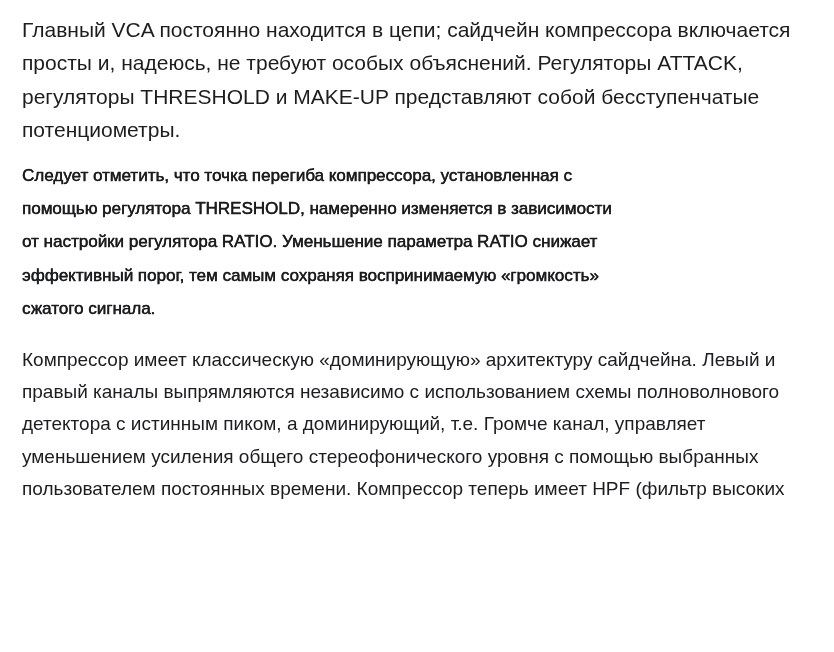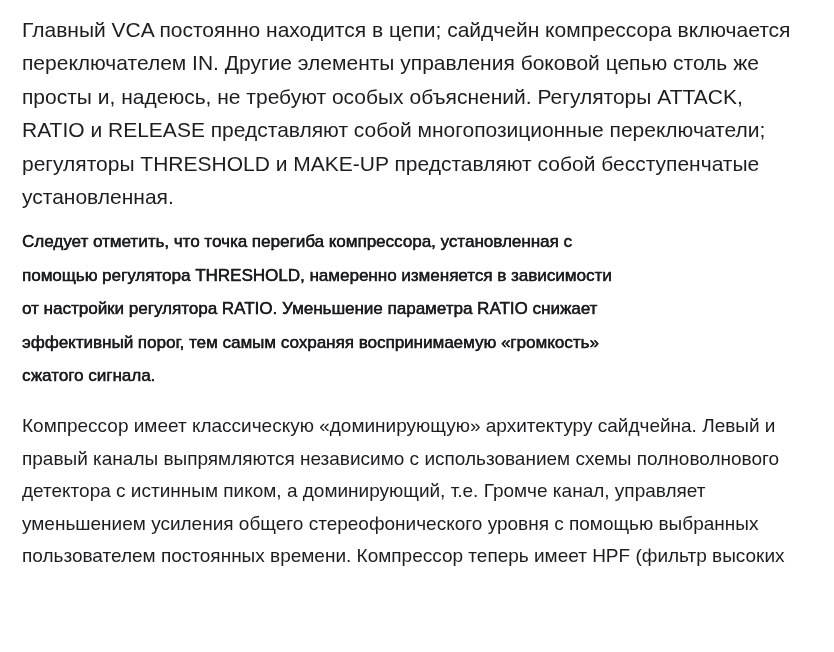--- a/index.html
+++ b/index.html
@@ -52,25 +52,23 @@
     margin-bottom: 16px;
   }
 </style>
 </head>
 <body>
 
 <div class="page">
 
   <p class="para para-intro">
     <span class="line" style="display:block">Главный VCA постоянно находится в цепи; сайдчейн компрессора включается</span>
-    <span class="line" style="display:block">переключателем IN. Другие элементы управления боковой цепью столь же</span>
     <span class="line" style="display:block">просты и, надеюсь, не требуют особых объяснений. Регуляторы ATTACK,</span>
-    <span class="line" style="display:block">RATIO и RELEASE представляют собой многопозиционные переключатели;</span>
     <span class="line" style="display:block">регуляторы THRESHOLD и MAKE-UP представляют собой бесступенчатые</span>
-    <span class="line" style="display:block">установленная.</span>
+    <span class="line" style="display:block">потенциометры.</span>
   </p>
 
   <p class="para para-note">
     <span class="line" style="display:block">Следует отметить, что точка перегиба компрессора, установленная с</span>
     <span class="line" style="display:block">помощью регулятора THRESHOLD, намеренно изменяется в зависимости</span>
     <span class="line" style="display:block">от настройки регулятора RATIO. Уменьшение параметра RATIO снижает</span>
     <span class="line" style="display:block">эффективный порог, тем самым сохраняя воспринимаемую «громкость»</span>
     <span class="line" style="display:block">сжатого сигнала.</span>
   </p>
 

